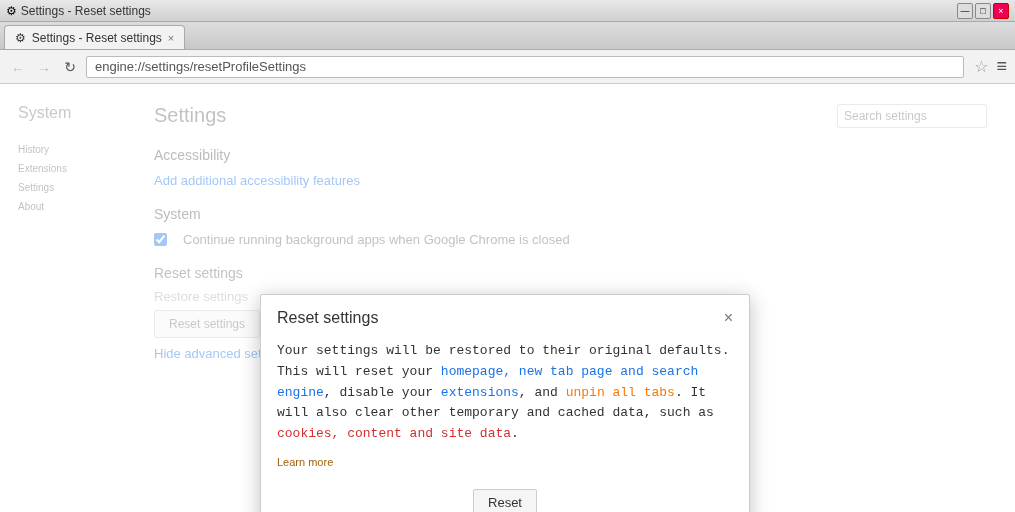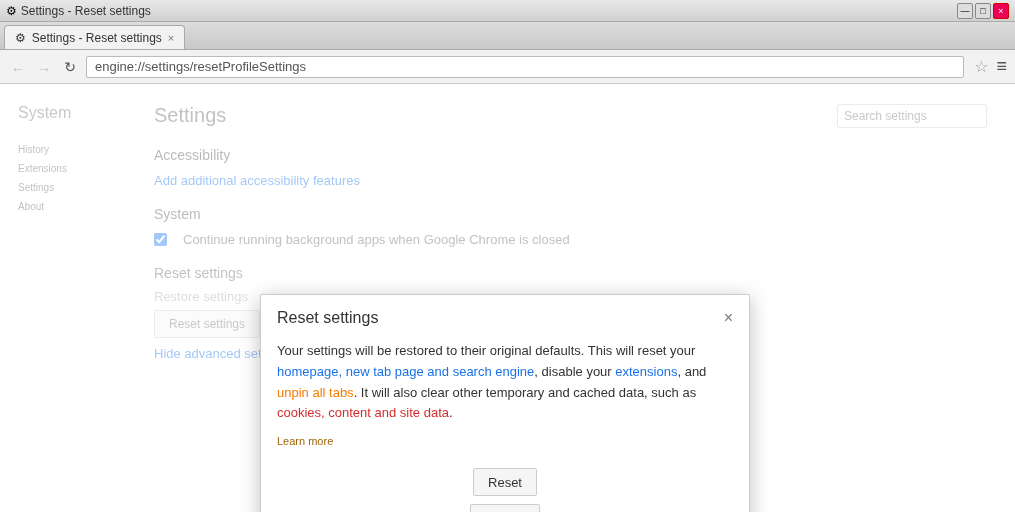--- a/index.html
+++ b/index.html
@@ -129,21 +129,21 @@
     .dialog-header {
       display: flex;
       align-items: center;
       justify-content: space-between;
       padding: 14px 16px 10px 16px;
       border-bottom: none;
     }
     .dialog-title { font-size: 16px; color: #333; font-weight: normal; }
     .dialog-close { color: #777; font-size: 16px; cursor: pointer; line-height: 1; }
     .dialog-body { padding: 4px 16px 12px 16px; }
-    .dialog-text { font-size: 13px; line-height: 1.6; color: #333; }
+    .dialog-text { font-size: 13px; line-height: 1.6; color: #333; font-family: Liberation Mono, monospace; }
     .dialog-link { color: #a16207; cursor: pointer; font-size: 11px; text-decoration: none; display: inline-block; margin-top: 11px; }
     .dialog-footer {
       display: flex;
       justify-content: flex-end;
       align-items: center;
       padding: 8px 16px 12px 16px;
       gap: 8px;
       flex-direction: column;
     }
     .btn {

